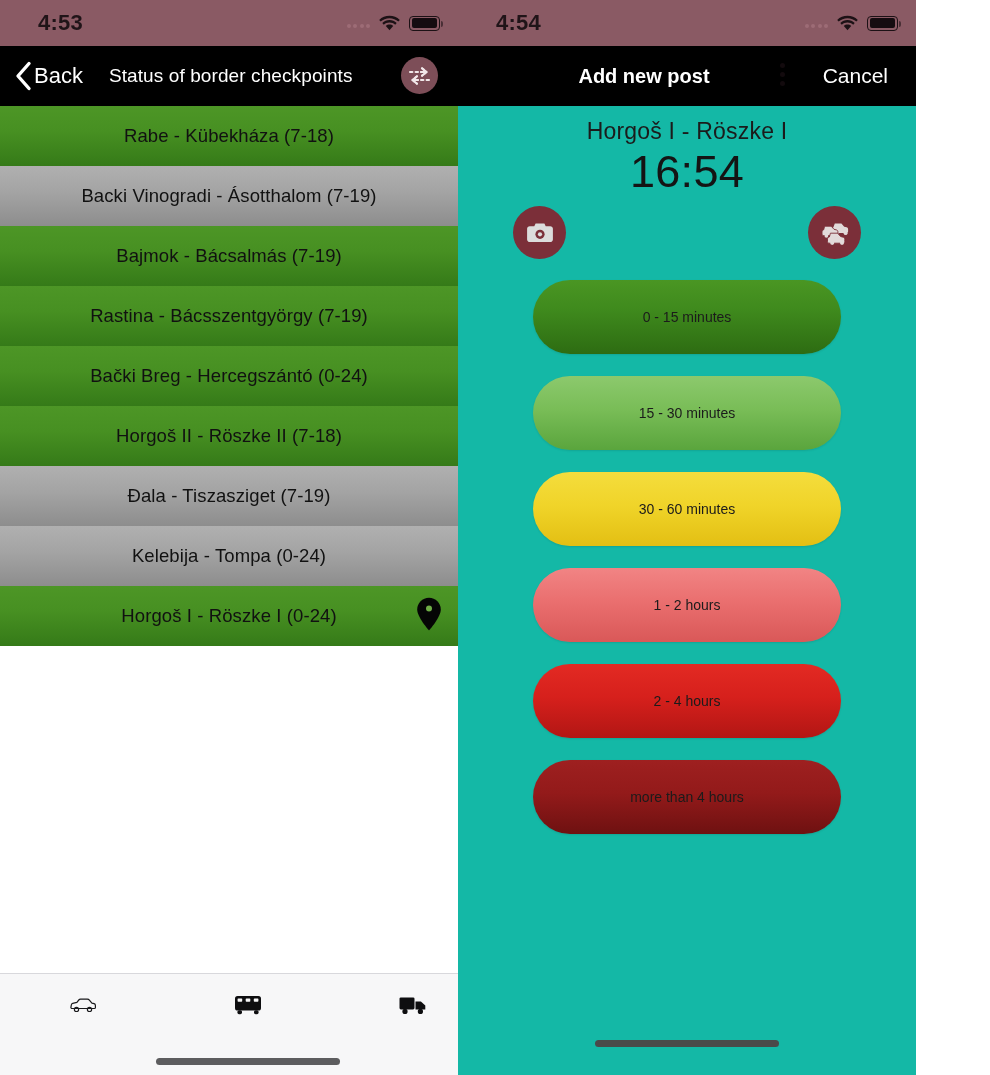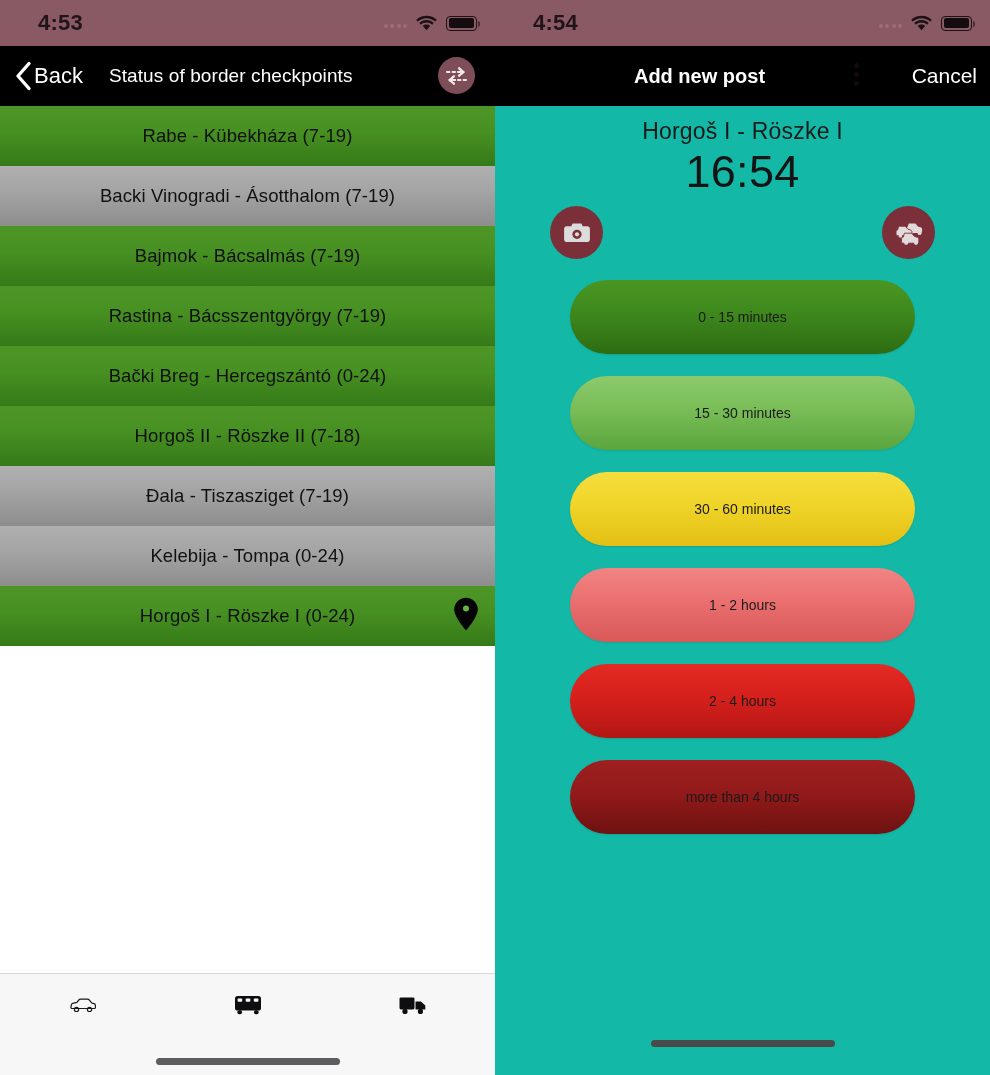--- a/index.html
+++ b/index.html
@@ -3,21 +3,21 @@
 <meta charset="utf-8">
 <style>
   * { box-sizing: border-box; margin: 0; padding: 0; }
   html, body {
     width: 990px; height: 1075px;
     font-family: "Liberation Sans", sans-serif;
     background: #ffffff;
     overflow: hidden;
   }
   .screens { display: flex; width: 990px; height: 1075px; }
-  .screen { width: 495px; height: 1075px; position: relative; overflow: hidden; }
+  .screen { width: 458px; height: 1075px; position: relative; overflow: hidden; }
 
   
   .statusbar {
     height: 46px; background: #8a5a64;
     display: flex; align-items: center;
     padding: 0 22px 0 38px;
     position: relative;
   }
   .sb-time {
     font-size: 22px; font-weight: 600; color: #201418;
@@ -72,21 +72,21 @@
     position: absolute; left: 0; right: 0; text-align: center;
     font-size: 20px; font-weight: bold; color: #ffffff;
     margin-left: -86px;
   }
   .nav-dots {
     position: absolute; right: 131px; top: 17px;
     display: flex; flex-direction: column; gap: 4px; cursor: pointer;
   }
   .nav-dots i { width: 5px; height: 5px; border-radius: 50%; background: #120a0d; display: block; }
   .nav-cancel {
-    position: absolute; right: 13px; font-size: 21px; color: #ffffff; cursor: pointer;
+    position: absolute; right: 28px; font-size: 21px; color: #ffffff; cursor: pointer;
   }
 
   
   .list { background: #ffffff; }
   .row {
     height: 60px; display: flex; align-items: center; justify-content: center;
     position: relative; cursor: pointer;
   }
   .row-label {
     font-size: 18.5px; color: #111111; text-align: center;
@@ -198,21 +198,21 @@
           <path d="M3 7 H19 M15 3.3 L19.5 7 L15 10.7" stroke="#f2e8ea" stroke-width="2.1" fill="none" stroke-linecap="round" stroke-linejoin="round" stroke-dasharray="2.4 3.2"></path>
           <path d="M14 7 H19 M15 3.3 L19.5 7 L15 10.7" stroke="#f2e8ea" stroke-width="2.1" fill="none" stroke-linecap="round" stroke-linejoin="round"></path>
           <path d="M22 15 H6 M10 11.3 L5.5 15 L10 18.7" stroke="#f2e8ea" stroke-width="2.1" fill="none" stroke-linecap="round" stroke-linejoin="round" stroke-dasharray="2.4 3.2"></path>
           <path d="M11 15 H6 M10 11.3 L5.5 15 L10 18.7" stroke="#f2e8ea" stroke-width="2.1" fill="none" stroke-linecap="round" stroke-linejoin="round"></path>
         </svg>
       </div>
     </div>
 
     <div class="list" id="checkpoint-list">
         <div class="row green">
-          <div class="row-label">Rabe - Kübekháza (7-19)</div>
+          <div class="row-label">Rabe - Kübekháza (7-18)</div>
         </div>
         <div class="row gray">
           <div class="row-label">Backi Vinogradi - Ásotthalom (7-19)</div>
         </div>
         <div class="row green">
           <div class="row-label">Bajmok - Bácsalmás (7-19)</div>
         </div>
         <div class="row green">
           <div class="row-label">Rastina - Bácsszentgyörgy (7-19)</div>
         </div>

